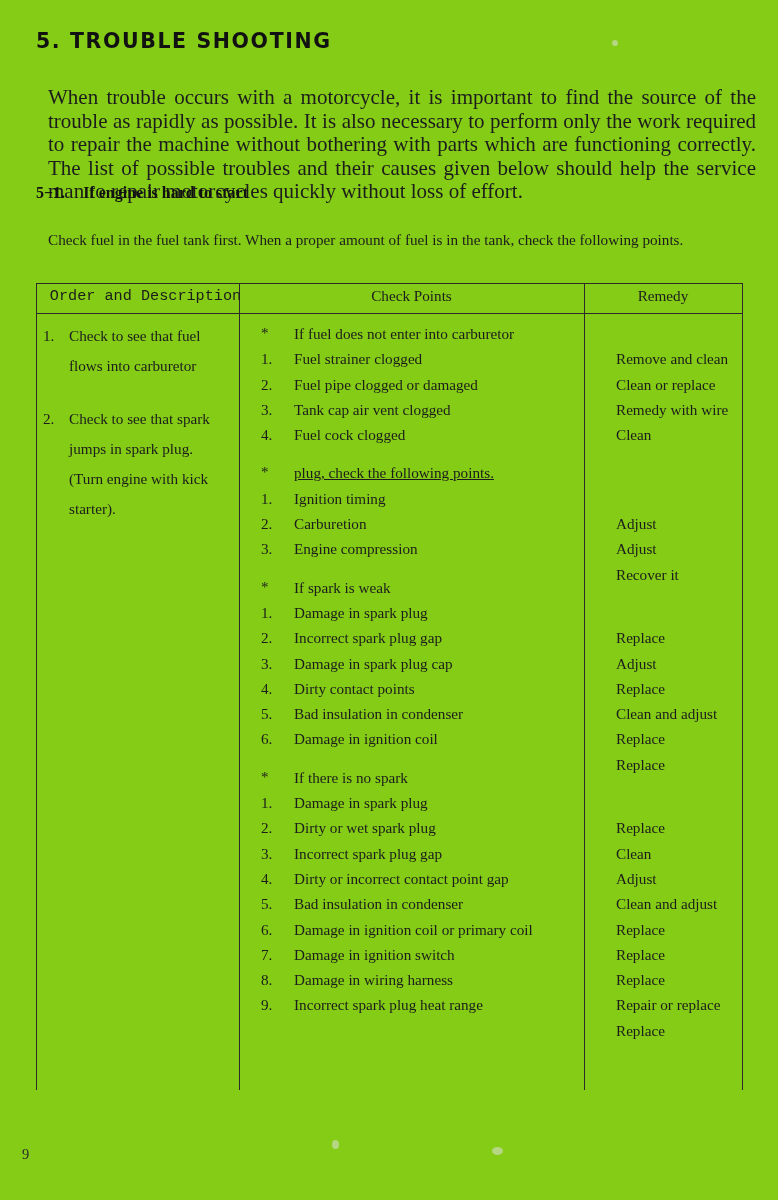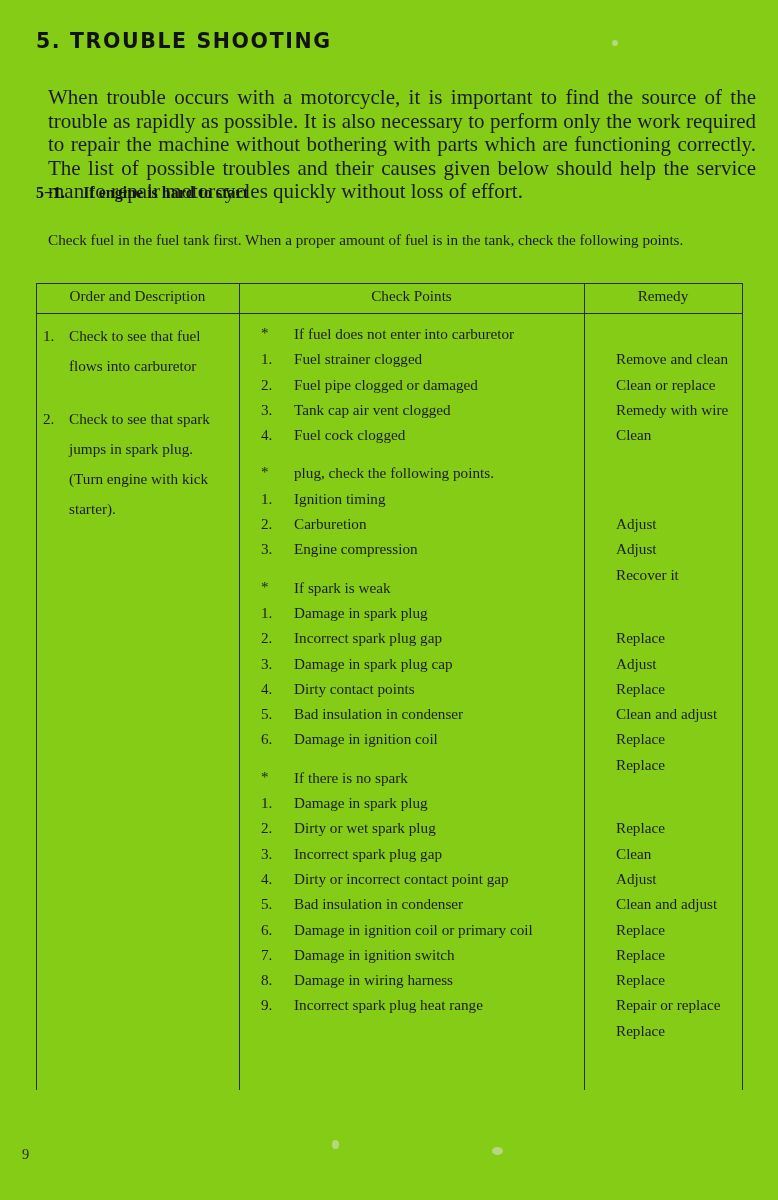--- a/index.html
+++ b/index.html
@@ -101,21 +101,21 @@
 
   
   .th {
     position: absolute;
     top: 4px;
     font-size: 15.2px;
     color: #1c1c1c;
     text-align: center;
     white-space: nowrap;
   }
-  .th.c1 { left: 0;     width: 203px; }
+  .th.c1 { left: 8px;     width: 203px; font-family: Liberation Mono, monospace; }
   .th.c2 { left: 203px; width: 345px; }
   .th.c3 { left: 548px; width: 158px; }
 
   
   .col-order {
     position: absolute;
     left: 6px;
     top: 38px;
     width: 197px;
     font-size: 15.2px;
@@ -151,21 +151,21 @@
     position: absolute;
     left: 22px;
     top: 0;
     width: 26px;
     text-align: left;
   }
   .cp-line .marker.star {
     font-size: 15px;
     letter-spacing: 0;
   }
-  .cp-line.cont { padding-left: 55px; }
+  .cp-line.cont { padding-left: 55px; text-decoration: underline; }
   .cp-group-gap { height: 13px; }
 
   
   .col-remedy {
     position: absolute;
     left: 548px;
     top: 38px;
     width: 158px;
     font-size: 15.2px;
     color: #1c1c1c;

